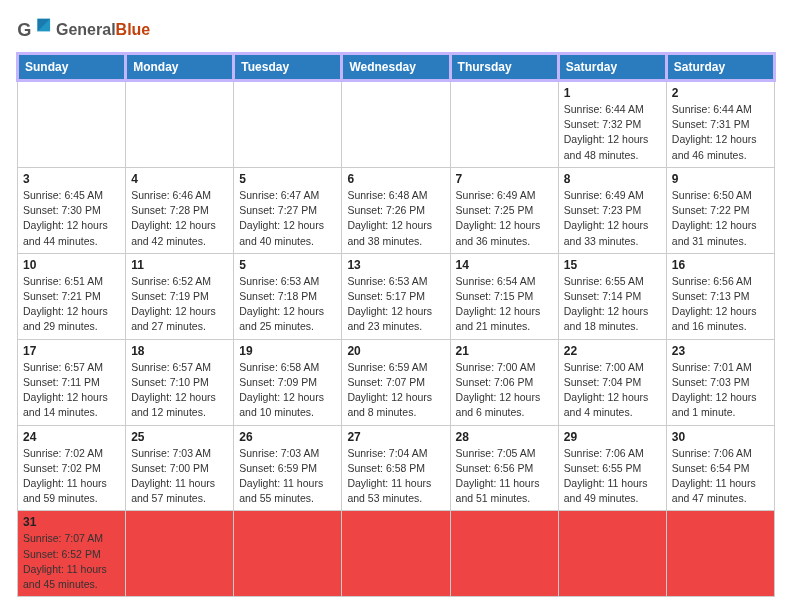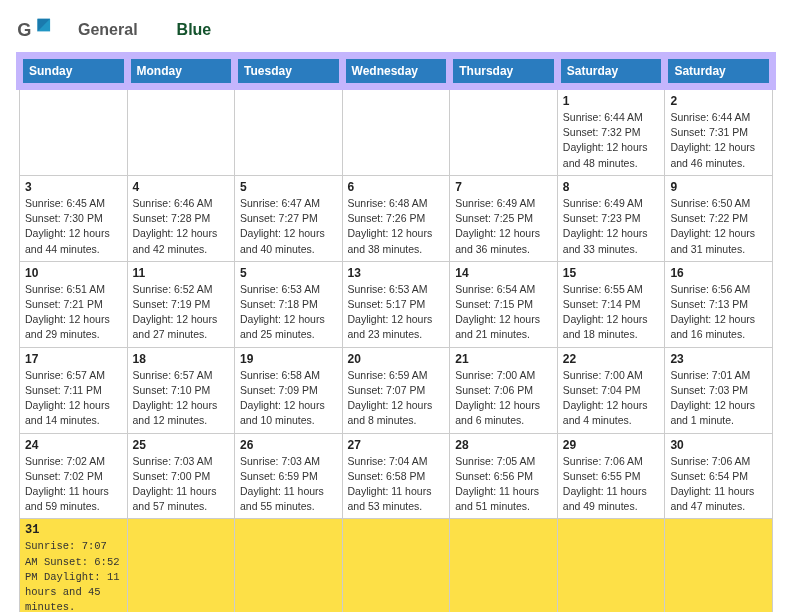--- a/index.html
+++ b/index.html
@@ -45,33 +45,32 @@
       margin-top: 8px;
       font-size: 11px;
     }
     .calendar thead th {
       background: #2a7cbf;
       color: #fff;
       font-size: 12px;
       font-weight: bold;
       text-align: left;
       padding: 5px 6px;
-      border: 7px solid #c4b5fd;
+      border: 3px solid #c4b5fd;
     }
     .calendar tbody td {
       vertical-align: top;
       border: 1px solid #ccc;
       padding: 4px 5px;
       width: 108px;
       min-height: 80px;
       background: #fff;
     }
     .calendar tbody tr:last-child td {
-      background: #fde047;
-      font-family: Liberation Mono, monospace;
+      background: #ef4444;
     }
     .day-number {
       font-weight: bold;
       font-size: 12px;
       display: block;
       margin-bottom: 2px;
       color: #222;
     }
     .day-info {
       color: #333;
@@ -92,21 +91,21 @@
   <div class="logo">
     <svg class="logo-icon" viewBox="0 0 50 40">
 
       <text x="1" y="28" font-size="26" font-family="Arial" font-weight="bold" fill="#555">G</text>
 
       <polygon points="30,4 48,4 48,22 30,22" fill="#2196c4"></polygon>
       <polygon points="30,4 48,4 30,22" fill="#1a7aad"></polygon>
     </svg>
     <div>
       <div style="font-size:16px;font-weight:bold;color:#555;line-height:1.1;">
-        <span style="color:#555;margin-left:22px;">General</span><span style="color:#14532d;margin-left:39px;">Blue</span>
+        <span style="color:#555;">General</span><span style="color:#c2410c;">Blue</span>
       </div>
     </div>
   </div>
   <div class="title-block">
     <div class="main-title"></div>
     <div class="subtitle"></div>
   </div>
 </div>
 
 <table class="calendar">

